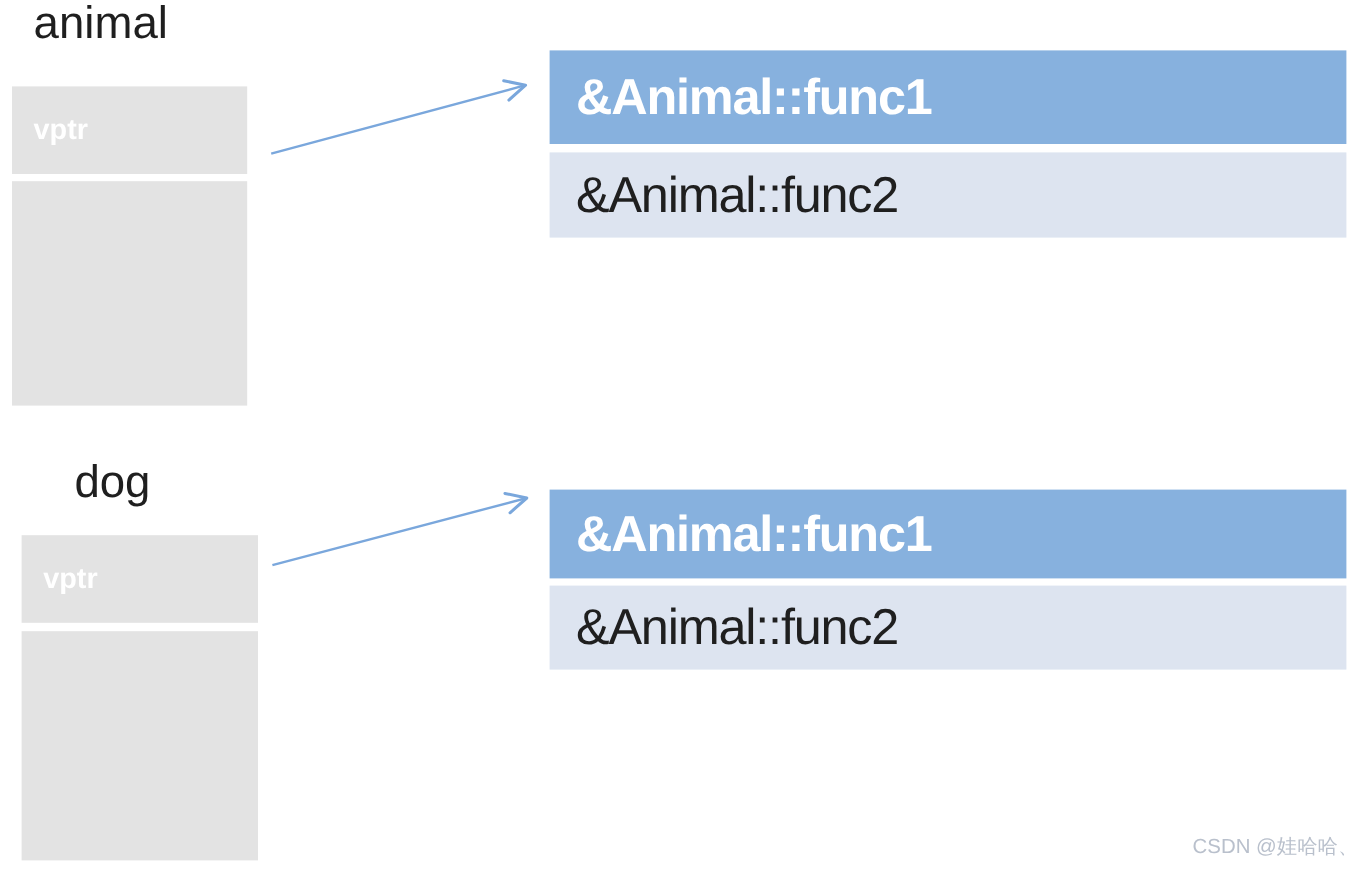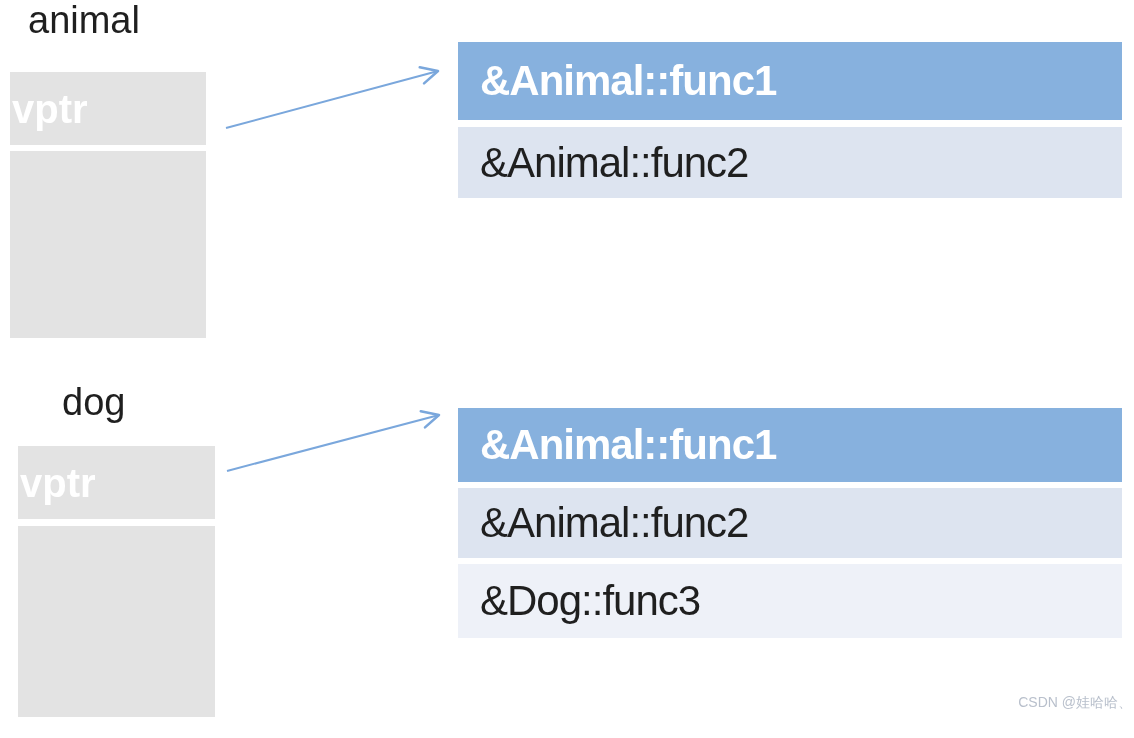--- a/index.html
+++ b/index.html
@@ -29,24 +29,24 @@
   }
   .mem-box{
     position:absolute;
     background:var(--memory-gray);
   }
   .vptr-box{
     display:flex;
     align-items:center;
   }
   .vptr-text{
-    font-size:40px;
+    font-size:24px;
     font-weight:bold;
     color:#ffffff;
-    padding-left:2px;
+    padding-left:18px;
     line-height:1;
   }
   .vtable{
     position:absolute;
   }
   .vrow{
     display:flex;
     align-items:center;
     width:100%;
   }
@@ -79,21 +79,21 @@
     stroke:var(--arrow-blue);
     stroke-width:1.5;
     fill:none;
     stroke-linecap:round;
     stroke-linejoin:round;
   }
   .watermark{
     position:absolute;
     right:2px;
     top:694px;
-    font-size:14px;
+    font-size:17px;
     color:var(--watermark-gray);
     white-space:nowrap;
     z-index:5;
     text-align:center;
   }
 </style>
 </head>
 <body>
 
 <div class="canvas">
@@ -119,23 +119,20 @@
     </div>
   </div>
 
   <div class="vtable" style="left:458px;top:408px;width:664px">
     <div class="vrow header" style="height:74px;margin-bottom:6px">
       <span class="vcell-text">&amp;Animal::func1</span>
     </div>
     <div class="vrow band-dark" style="height:70px;margin-bottom:6px">
       <span class="vcell-text">&amp;Animal::func2</span>
     </div>
-    <div class="vrow band-light" style="height:74px;margin-bottom:7px">
-      <span class="vcell-text">&amp;Dog::func3</span>
-    </div>
   </div>
 
   <svg class="arrows" width="1134" height="738" viewBox="0 0 1134 738">
     <defs>
       <marker id="open-arrow" viewBox="0 0 12 12" refX="11" refY="6" markerWidth="20" markerHeight="20" markerUnits="userSpaceOnUse" orient="auto">
         <path class="arrow-head-path" d="M1,1 L11,6 L1,11"></path>
       </marker>
     </defs>
     <line class="arrow-line" x1="226" y1="128" x2="438" y2="71" marker-end="url(#open-arrow)"></line>
     <line class="arrow-line" x1="227" y1="471" x2="439" y2="415" marker-end="url(#open-arrow)"></line>

